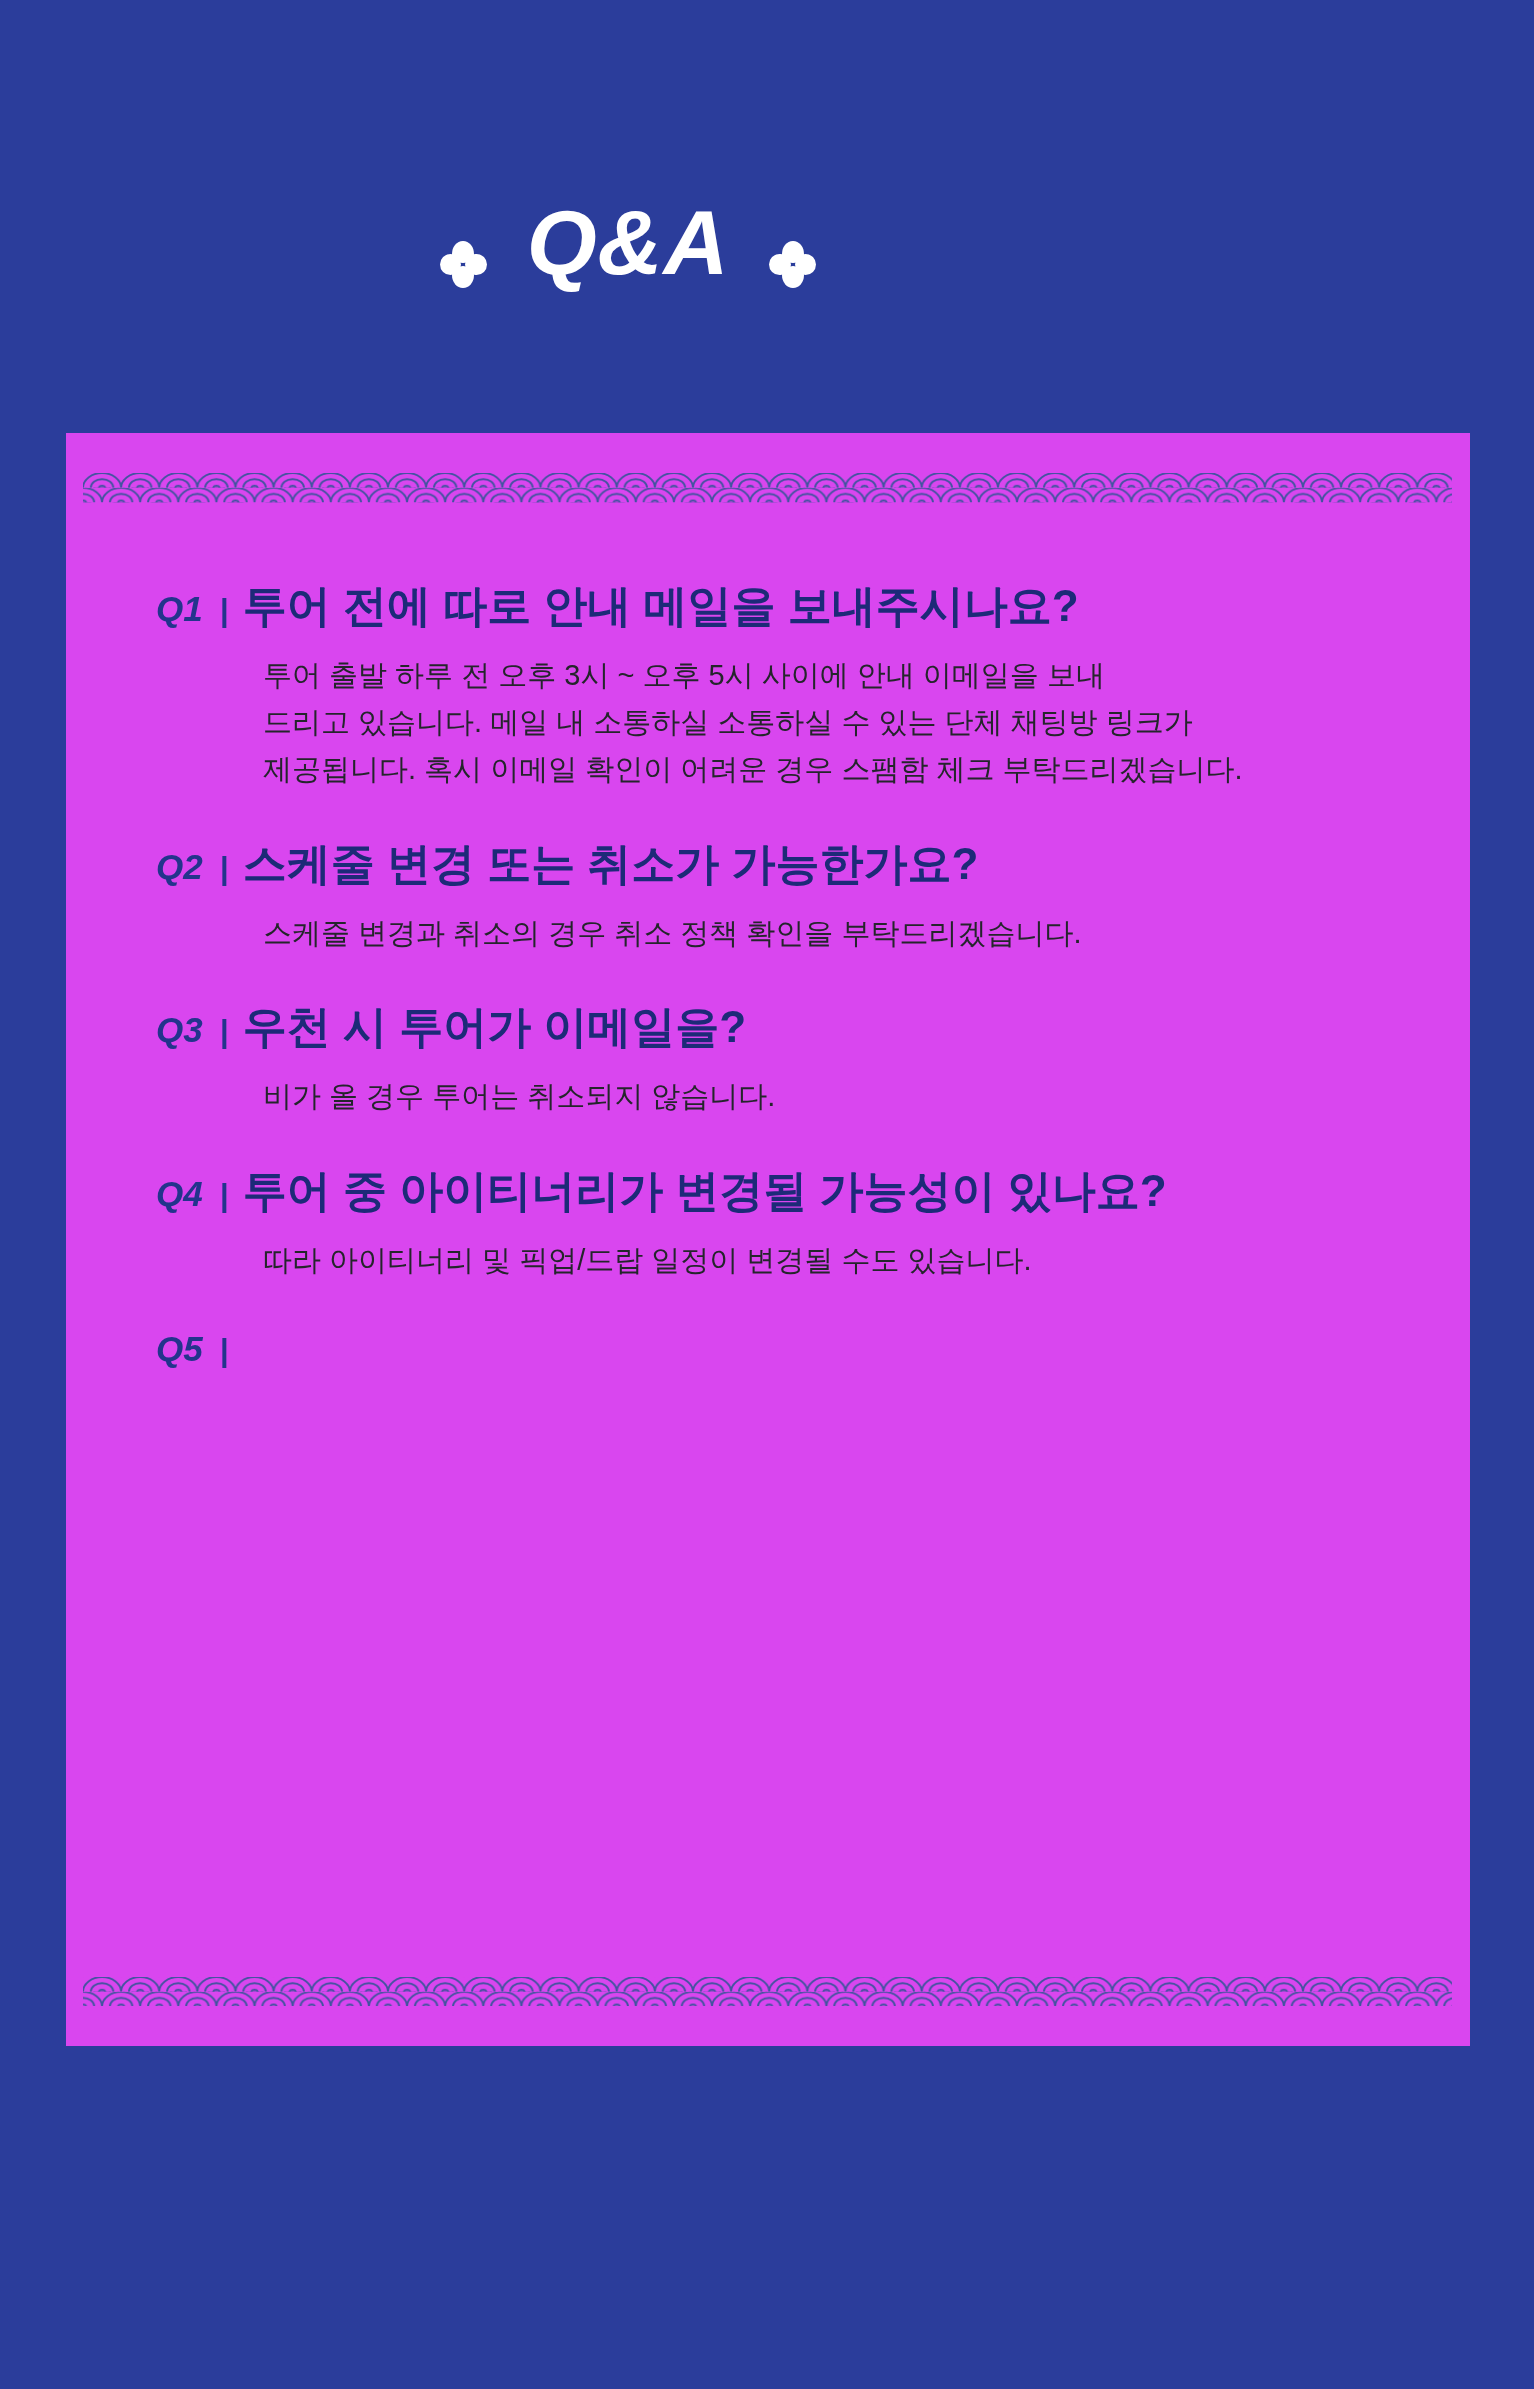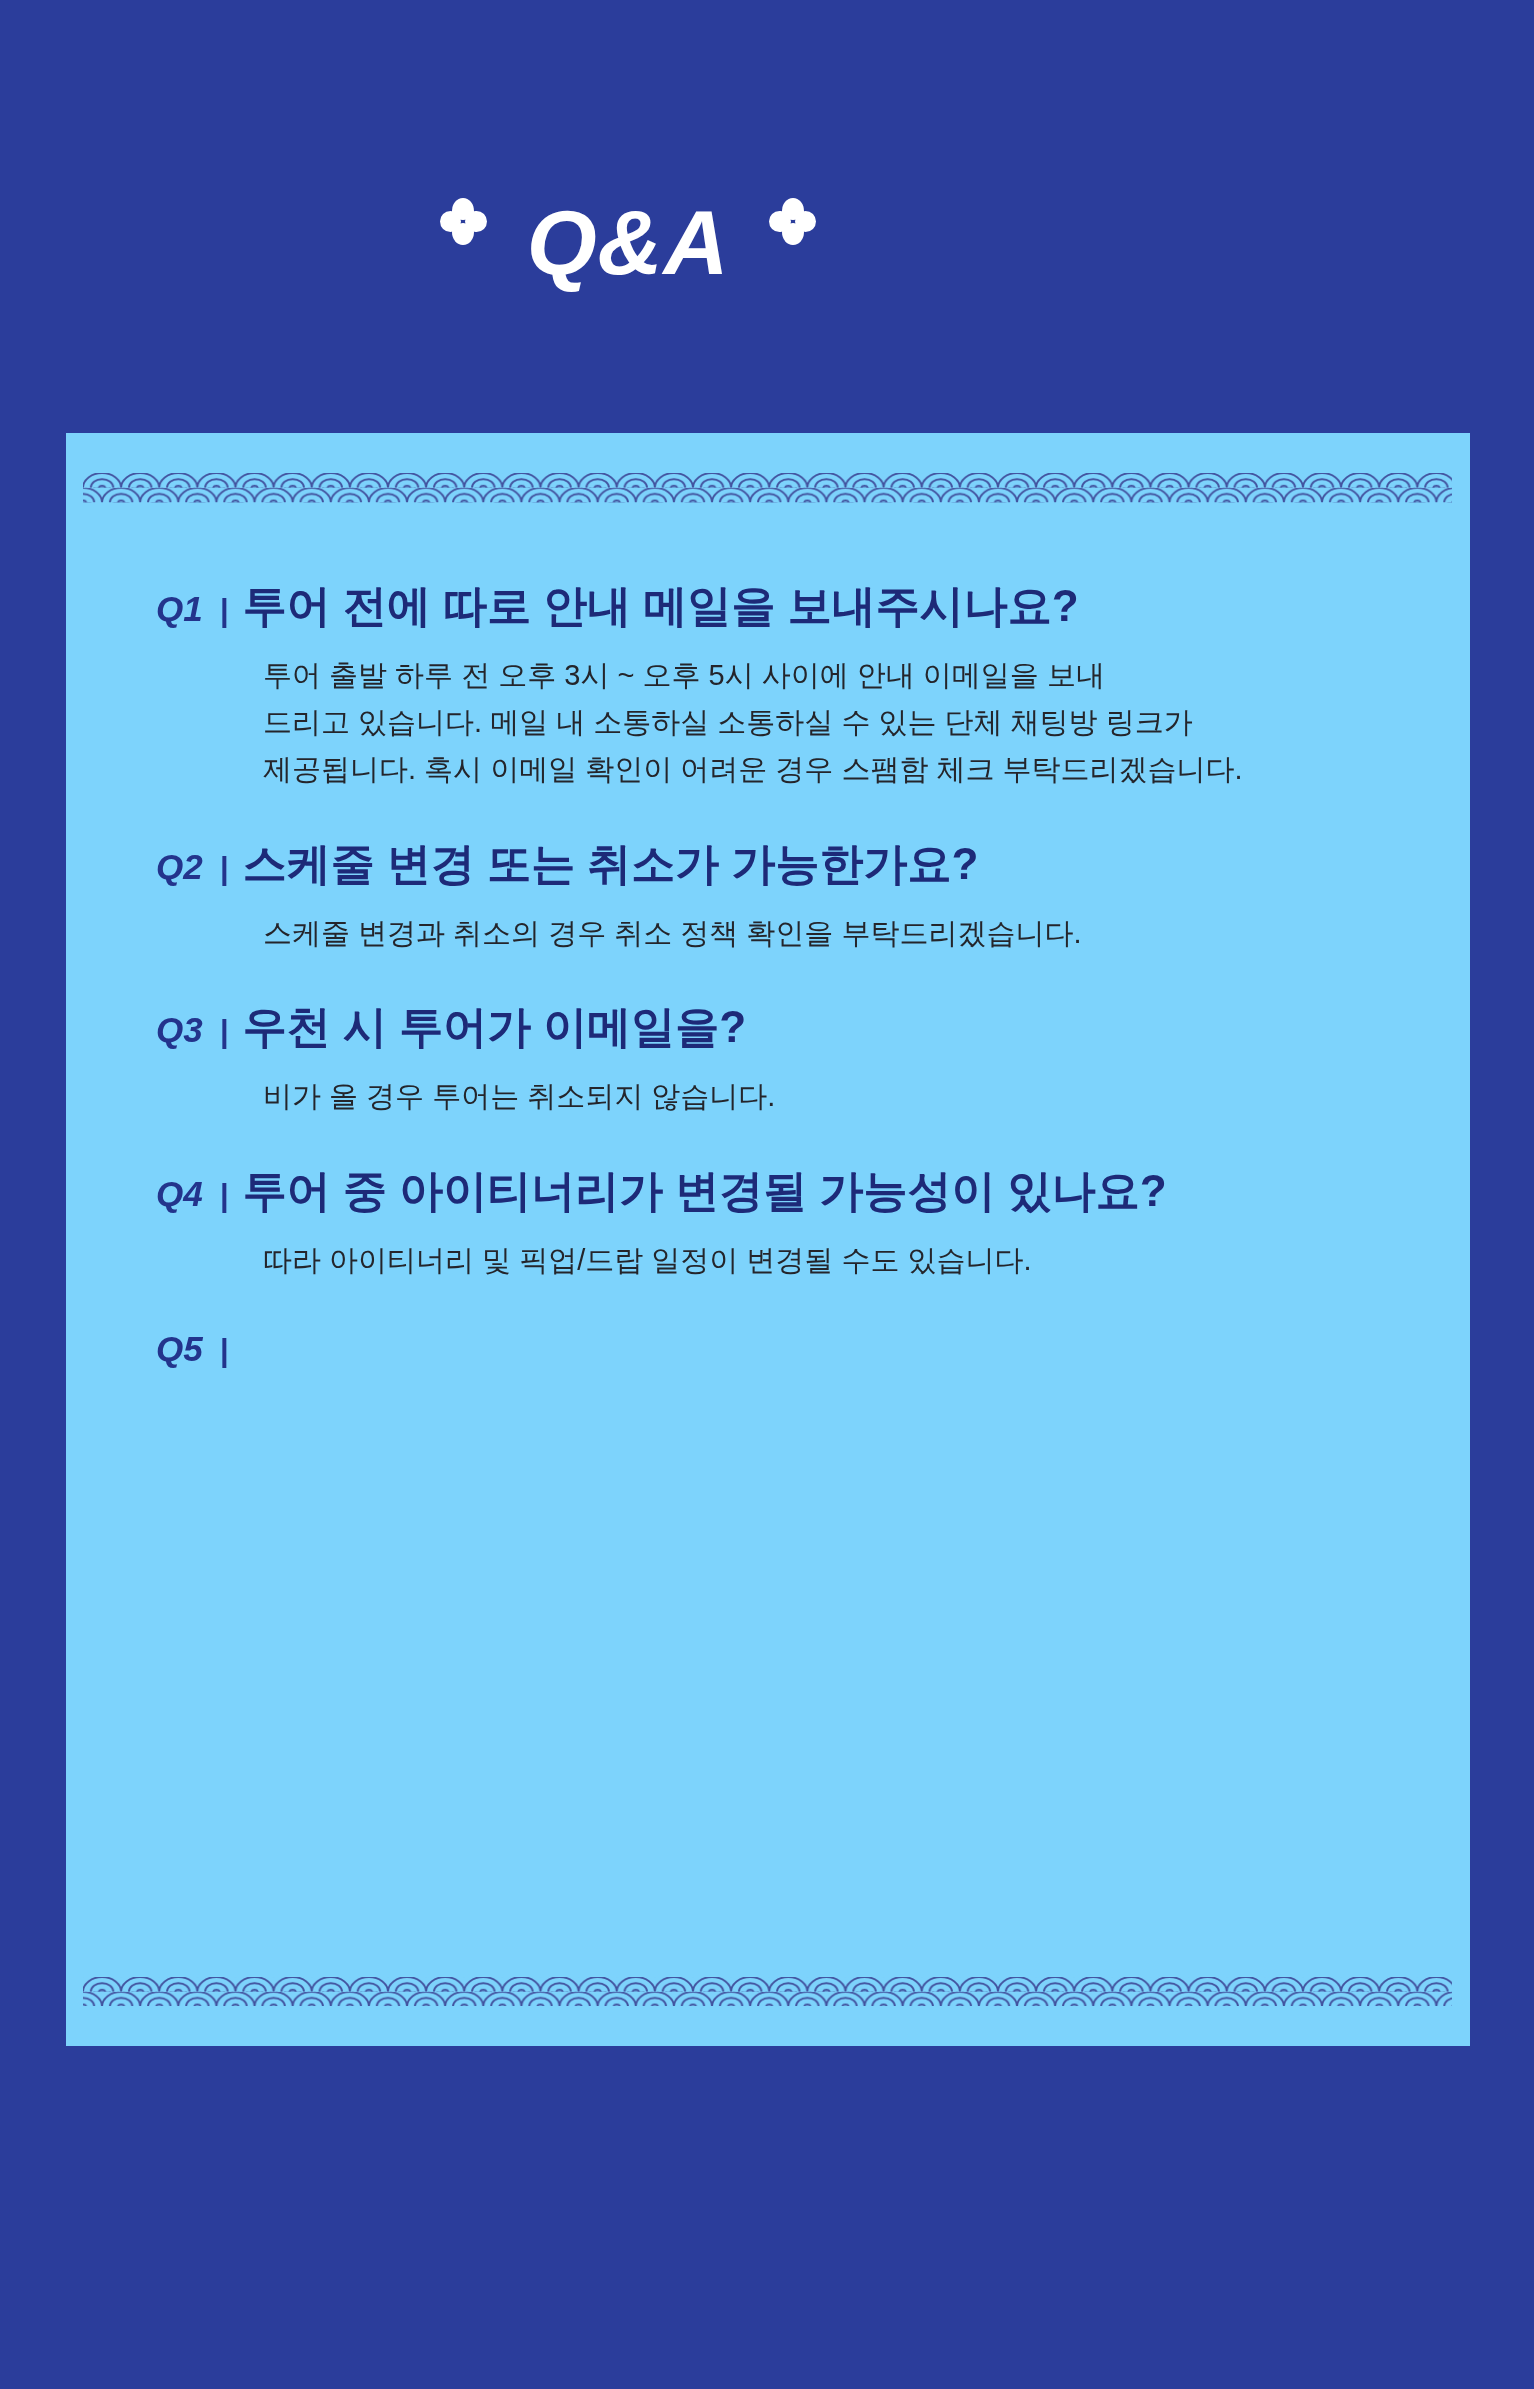--- a/index.html
+++ b/index.html
@@ -14,21 +14,21 @@
     overflow: hidden;
   }
 
   
   .title-row {
     position: absolute;
     top: 198px;
     left: 0;
     width: 1256px;
     display: flex;
-    align-items: flex-start;
+    align-items: flex-end;
     justify-content: center;
     gap: 40px;
   }
   .title-text {
     color: #ffffff;
     font-size: 90px;
     font-weight: bold;
     letter-spacing: 0.9px;
     line-height: 1;
     font-style: italic;
@@ -52,21 +52,21 @@
   .deco span:nth-child(3) { left: 0;   top: 12.6px;  border-radius: 50% 50% 50% 50%/50% 50% 50% 50%; }
   .deco span:nth-child(4) { right: 0;  top: 12.6px;  border-radius: 50% 50% 50% 50%/50% 50% 50% 50%; }
 
   
   .card {
     position: absolute;
     left: 66px;
     top: 433px;
     width: 1404px;
     height: 1613px;
-    background: #7dd3fc;
+    background: #d946ef;
     box-sizing: border-box;
   }
 
   
   .wave-strip {
     position: absolute;
     left: 17.3px;
     width: 1369px;
     height: 29.5px;
     overflow: hidden;

